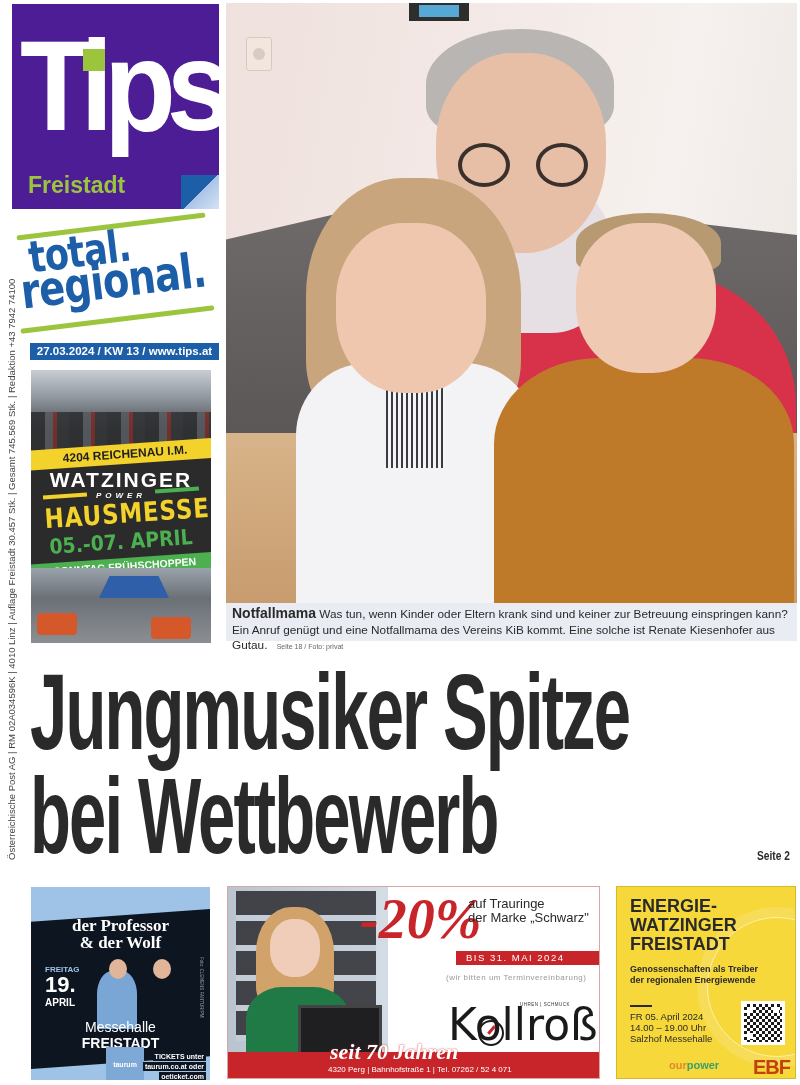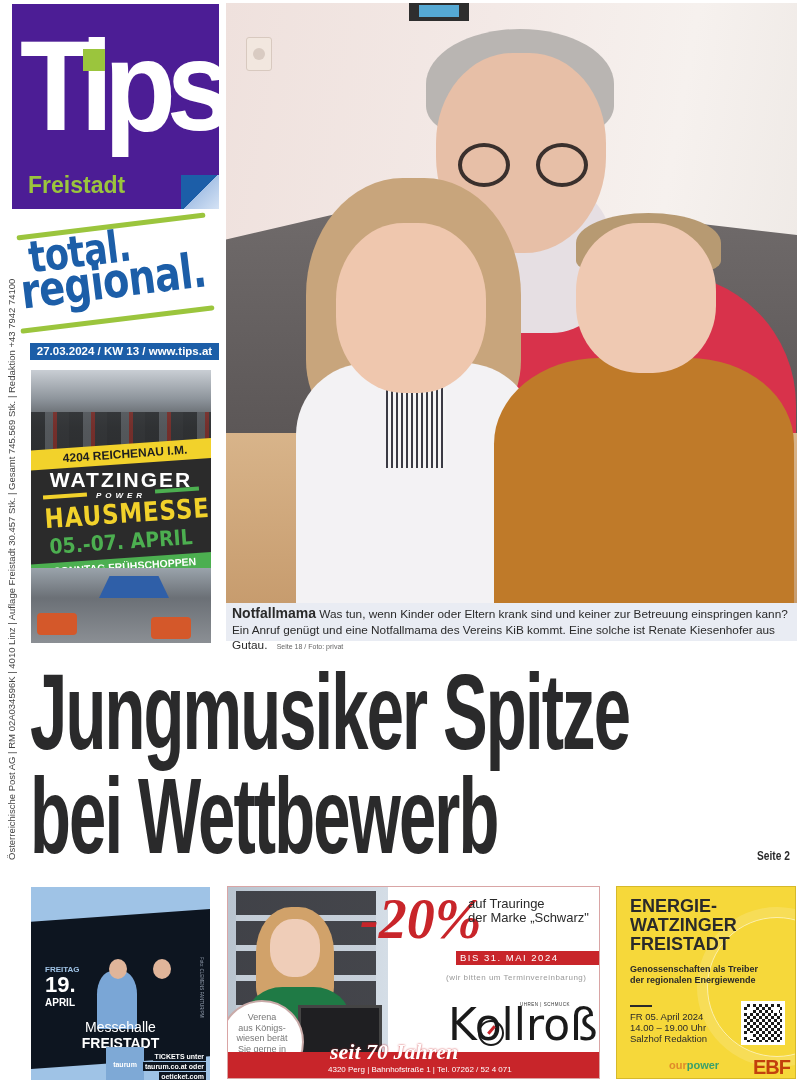--- a/index.html
+++ b/index.html
@@ -219,21 +219,21 @@
       background: #ffffff; border: 2px solid #c9aaa8; text-align: center; padding-top: 10px;
       font-size: 9px; line-height: 10.5px; color: #777;
     }
     .ad-kollross .discount {
       position: absolute; left: 132px; top: 4px; font-family: "Liberation Serif", serif; font-style: italic;
       font-size: 56px; line-height: 56px; color: #c8252a; font-weight: 700;
     }
     .ad-kollross .offer { position: absolute; left: 240px; top: 10px; font-size: 13px; line-height: 14px; color: #2a2a2a; }
     .ad-kollross .until {
       position: absolute; left: 228px; top: 64px; width: 145px; height: 14px; background: #c8252a; color: #ffffff;
-      font-size: 9.5px; letter-spacing: 1.5px; line-height: 14px; padding-left: 4px;
+      font-size: 9.5px; letter-spacing: 1.5px; line-height: 14px; padding-left: 10px;
     }
     .ad-kollross .appt { position: absolute; left: 218px; top: 86px; font-size: 8px; color: #999; letter-spacing: 0.5px; }
     .ad-kollross .logo-sub { position: absolute; left: 292px; top: 115px; font-size: 4.5px; color: #333; letter-spacing: 0.5px; }
     .ad-kollross .logo {
       position: absolute; left: 220px; top: 112px; font-family: "DejaVu Sans", sans-serif; font-weight: 400;
       font-size: 44px; color: #1a1a1a; letter-spacing: 0px;
     }
     .ad-kollross .clock {
       position: absolute; left: 250px; top: 133px; width: 26px; height: 26px; border: 2px solid #1a1a1a; border-radius: 50%;
     }
@@ -341,20 +341,24 @@
 </div>
 
 <div class="headline">
   <div>Jungmusiker Spitze</div>
   <div>bei Wettbewerb</div>
 </div>
 <div class="seite-ref">Seite 2</div>
 
 <div class="ad-professor">
   <div class="dark"></div>
+  <div class="title">
+    <div>der Professor</div>
+    <div>&amp; der Wolf</div>
+  </div>
   <div class="day">FREITAG</div>
   <div class="date">19.</div>
   <div class="month">APRIL</div>
   <div class="men">
       <span></span>
       <span></span>
       <i></i>
       <i></i>
     </div>
   <div class="photo-credit">Foto: CLEMENS FANTUR/PM</div>
@@ -377,49 +381,41 @@
   <div class="discount">-20%</div>
   <div class="offer">
     <div>auf Trauringe</div>
     <div>der Marke „Schwarz"</div>
   </div>
   <div class="until">BIS 31. MAI 2024</div>
   <div class="appt">(wir bitten um Terminvereinbarung)</div>
   <div class="logo-sub">UHREN | SCHMUCK</div>
   <div class="logo">Kollroß</div>
   <div class="clock"></div>
-  <div class="bubble">
-    <div>Verena</div>
-    <div>aus Königs-</div>
-    <div>wiesen berät</div>
-    <div>Sie gerne in</div>
-    <div>unserer neuen</div>
-    <div>Trauringecke!</div>
-  </div>
   <div class="footer"></div>
   <div class="since">seit 70 Jahren</div>
   <div class="address">4320 Perg | Bahnhofstraße 1 | Tel. 07262 / 52 4 071</div>
 </div>
 
 <div class="ad-energie">
   <div class="swirl"></div>
   <div class="title">
     <div>ENERGIE-</div>
     <div>WATZINGER</div>
     <div>FREISTADT</div>
   </div>
   <div class="subtitle">
     <div>Genossenschaften als Treiber</div>
     <div>der regionalen Energiewende</div>
   </div>
   <div class="rule"></div>
   <div class="details">
     <div>FR 05. April 2024</div>
     <div>14.00 – 19.00 Uhr</div>
-    <div>Salzhof Redaktion</div>
+    <div>Salzhof Messehalle</div>
   </div>
   <div class="qr">
       <div></div>
     </div>
   <div class="ourpower">
     <span class="our">our</span><span class="power">power</span>
   </div>
   <div class="ebf">EBF</div>
 </div>
 

